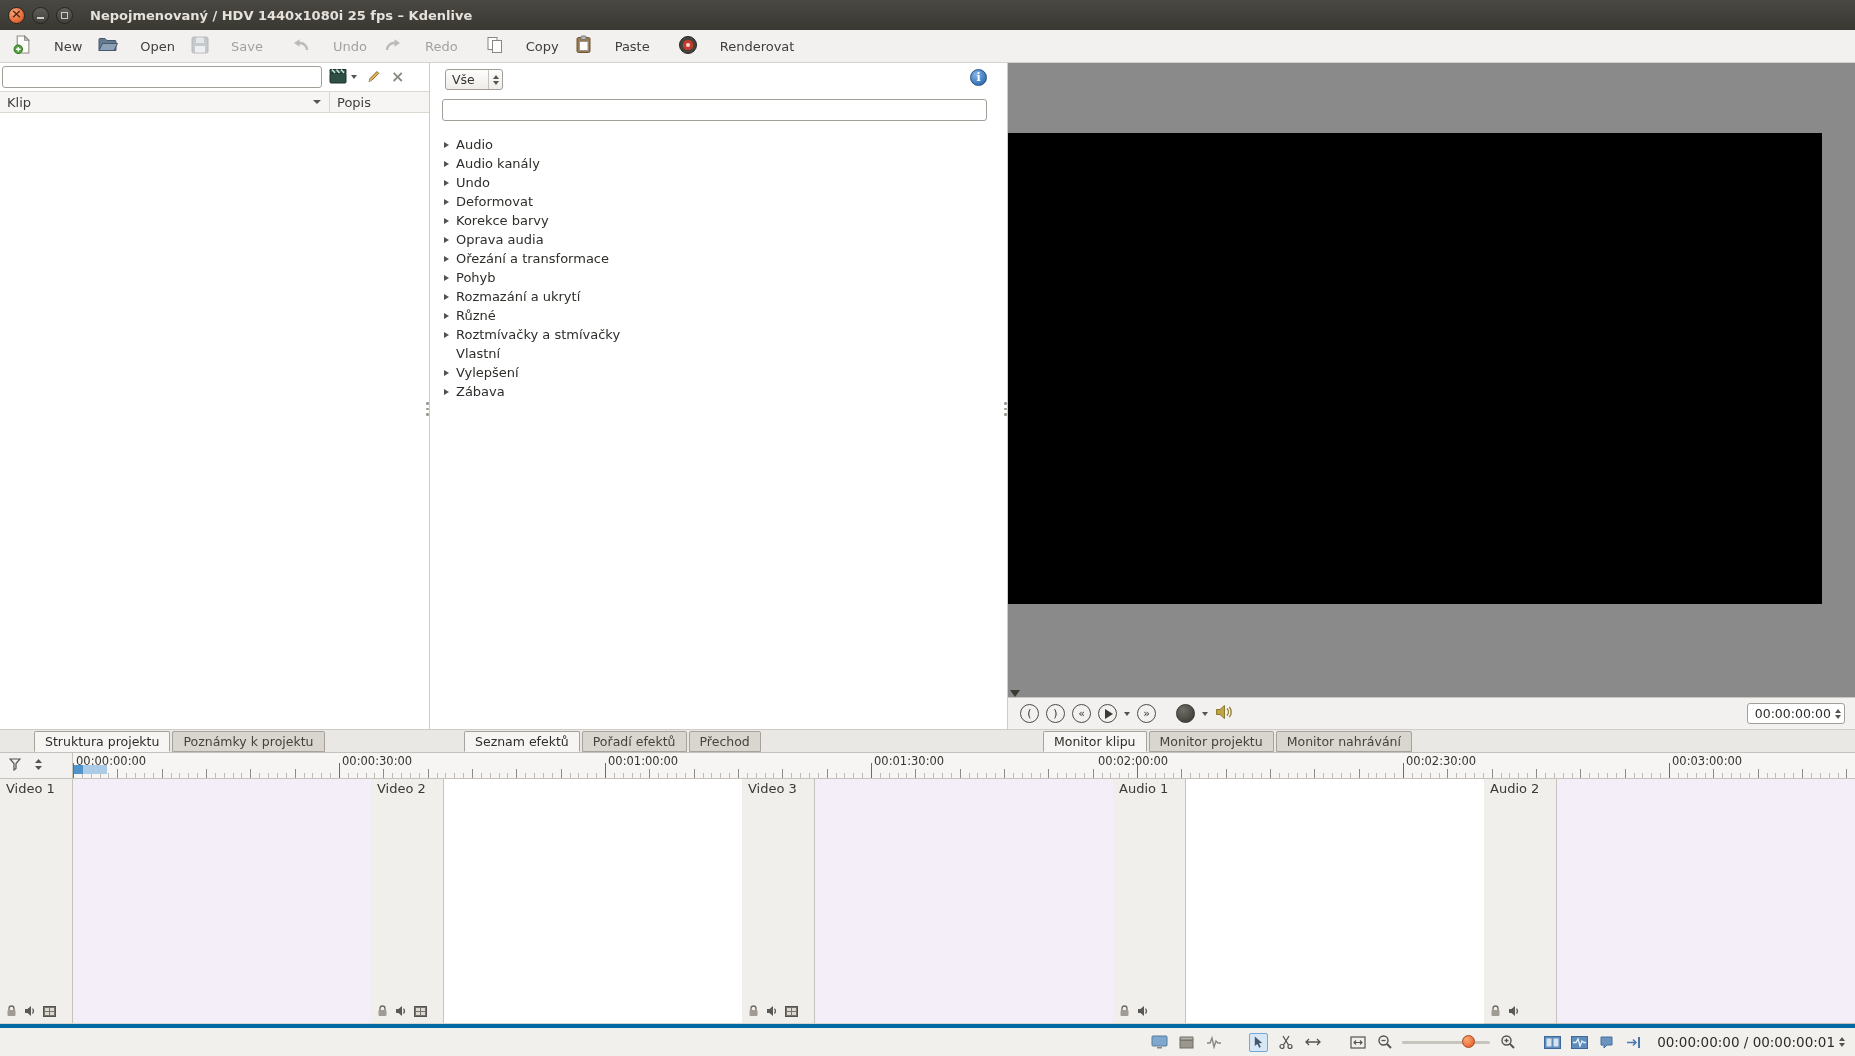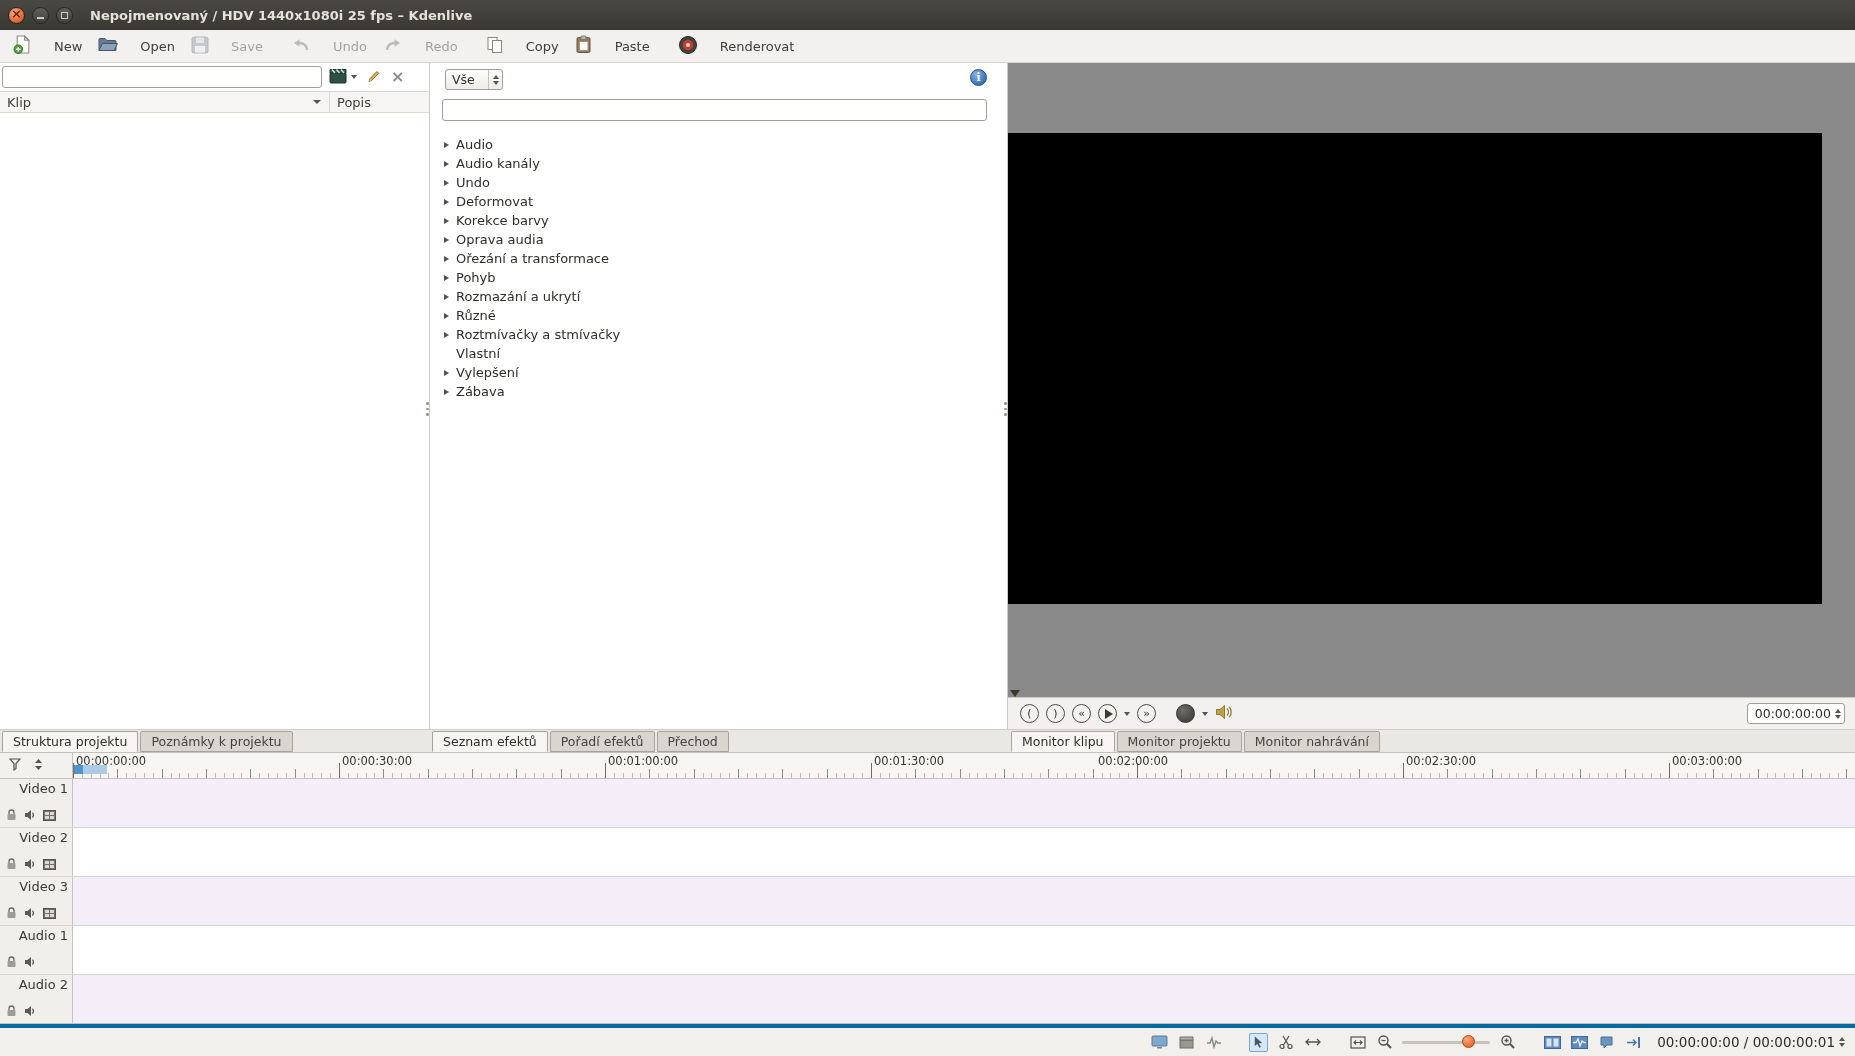--- a/index.html
+++ b/index.html
@@ -70,41 +70,41 @@
   .t-btn { width:19px; height:19px; border:1px solid #4c4b46; border-radius:50%; display:flex; align-items:center; justify-content:center; color:#333; background:transparent; flex:0 0 auto; }
   .t-btn .g { font-size:11px; line-height:1; color:#35342f; }
   .t-btn.config { background:radial-gradient(circle at 35% 30%, #6e6d68, #47463f 70%); border-color:#32312b; }
   .play-tri { width:0; height:0; border-left:8px solid #3b3a35; border-top:5px solid transparent; border-bottom:5px solid transparent; margin-left:2px; }
   .tc-field { margin-left:auto; display:flex; align-items:center; height:21px; border:1px solid #a39f98; border-radius:3px; background:#fff; padding:0 3px 0 7px; gap:4px; }
   .tc-text { font-size:12.5px; color:#2e2d29; }
   .tc-spin { display:flex; flex-direction:column; gap:2px; align-items:center; }
 
   
   .dock-tabs { height:24px; flex:0 0 auto; background:#eae8e4; border-top:1px solid #cfccc6; border-bottom:1px solid #c5c1bb; position:relative; }
-  .tab-group { position:absolute; top:1px; display:flex; gap:2px; }
+  .tab-group { position:absolute; top:1px; display:flex; gap:2px;margin-left:32px; }
   .tab-group.g1 { left:2px; } .tab-group.g2 { left:432px; } .tab-group.g3 { left:1011px; }
   .tab { height:21px; padding:0 10px; display:flex; align-items:center; font-size:12.5px; color:#44433e; background:#d9d6d0; border:1px solid #a7a39c; border-radius:2px 2px 0 0; white-space:nowrap; }
   .tab.active { background:#f6f5f3; border-bottom-color:#f6f5f3; color:#2f2e2a; }
 
   
   .timeline { height:271px; flex:0 0 auto; display:flex; flex-direction:column; background:#fff; }
   .tl-ruler-row { height:26px; display:flex; flex:0 0 auto; }
   .tl-corner { width:73px; flex:0 0 auto; background:#f2f1f0; border-right:1px solid #c6c2bc; border-bottom:1px solid #c6c2bc; display:flex; align-items:center; gap:12px; padding-left:9px; }
   .tl-ruler { flex:1; position:relative; border-bottom:1px solid #c6c2bc; background-color:#f6f5f3;
     background-image:
       repeating-linear-gradient(to right, #6f6c66 0 1px, transparent 1px 266px),
       repeating-linear-gradient(to right, #8f8c86 0 1px, transparent 1px 44.33px),
       repeating-linear-gradient(to right, #bfbcb6 0 1px, transparent 1px 8.867px);
     background-size:100% 15px, 100% 9px, 100% 5px;
     background-position:left bottom; background-repeat:no-repeat; }
   .tl-ruler .lab { position:absolute; top:1px; font-size:11.5px; color:#35342f; white-space:nowrap; }
   .zone-a { position:absolute; left:1px; top:12px; width:9px; height:9px; background:#4f94cd; }
   .zone-b { position:absolute; left:10px; top:12px; width:24px; height:9px; background:#abcbe6; }
 
-  .tl-tracks { flex:1; display:flex; flex-direction:column;text-align:right; }
+  .tl-tracks { flex:1; display:flex; flex-direction:row; }
   .track { flex:1; display:flex; border-bottom:1px solid #d8d4ce; min-height:0; }
   .track:last-child { border-bottom:1px solid #c6c2bc; }
   .track-head { width:73px; flex:0 0 auto; background:#f0efec; border-right:1px solid #c6c2bc; padding:2px 4px 3px 6px; display:flex; flex-direction:column; justify-content:space-between; }
   .track-name { font-size:13px; color:#3a3934; }
   .track-icons { display:flex; gap:7px; align-items:center; }
   .track-lane { flex:1; }
   .lane-a { background:#f3eef7; }
   .lane-b { background:#ffffff; }
 
   

